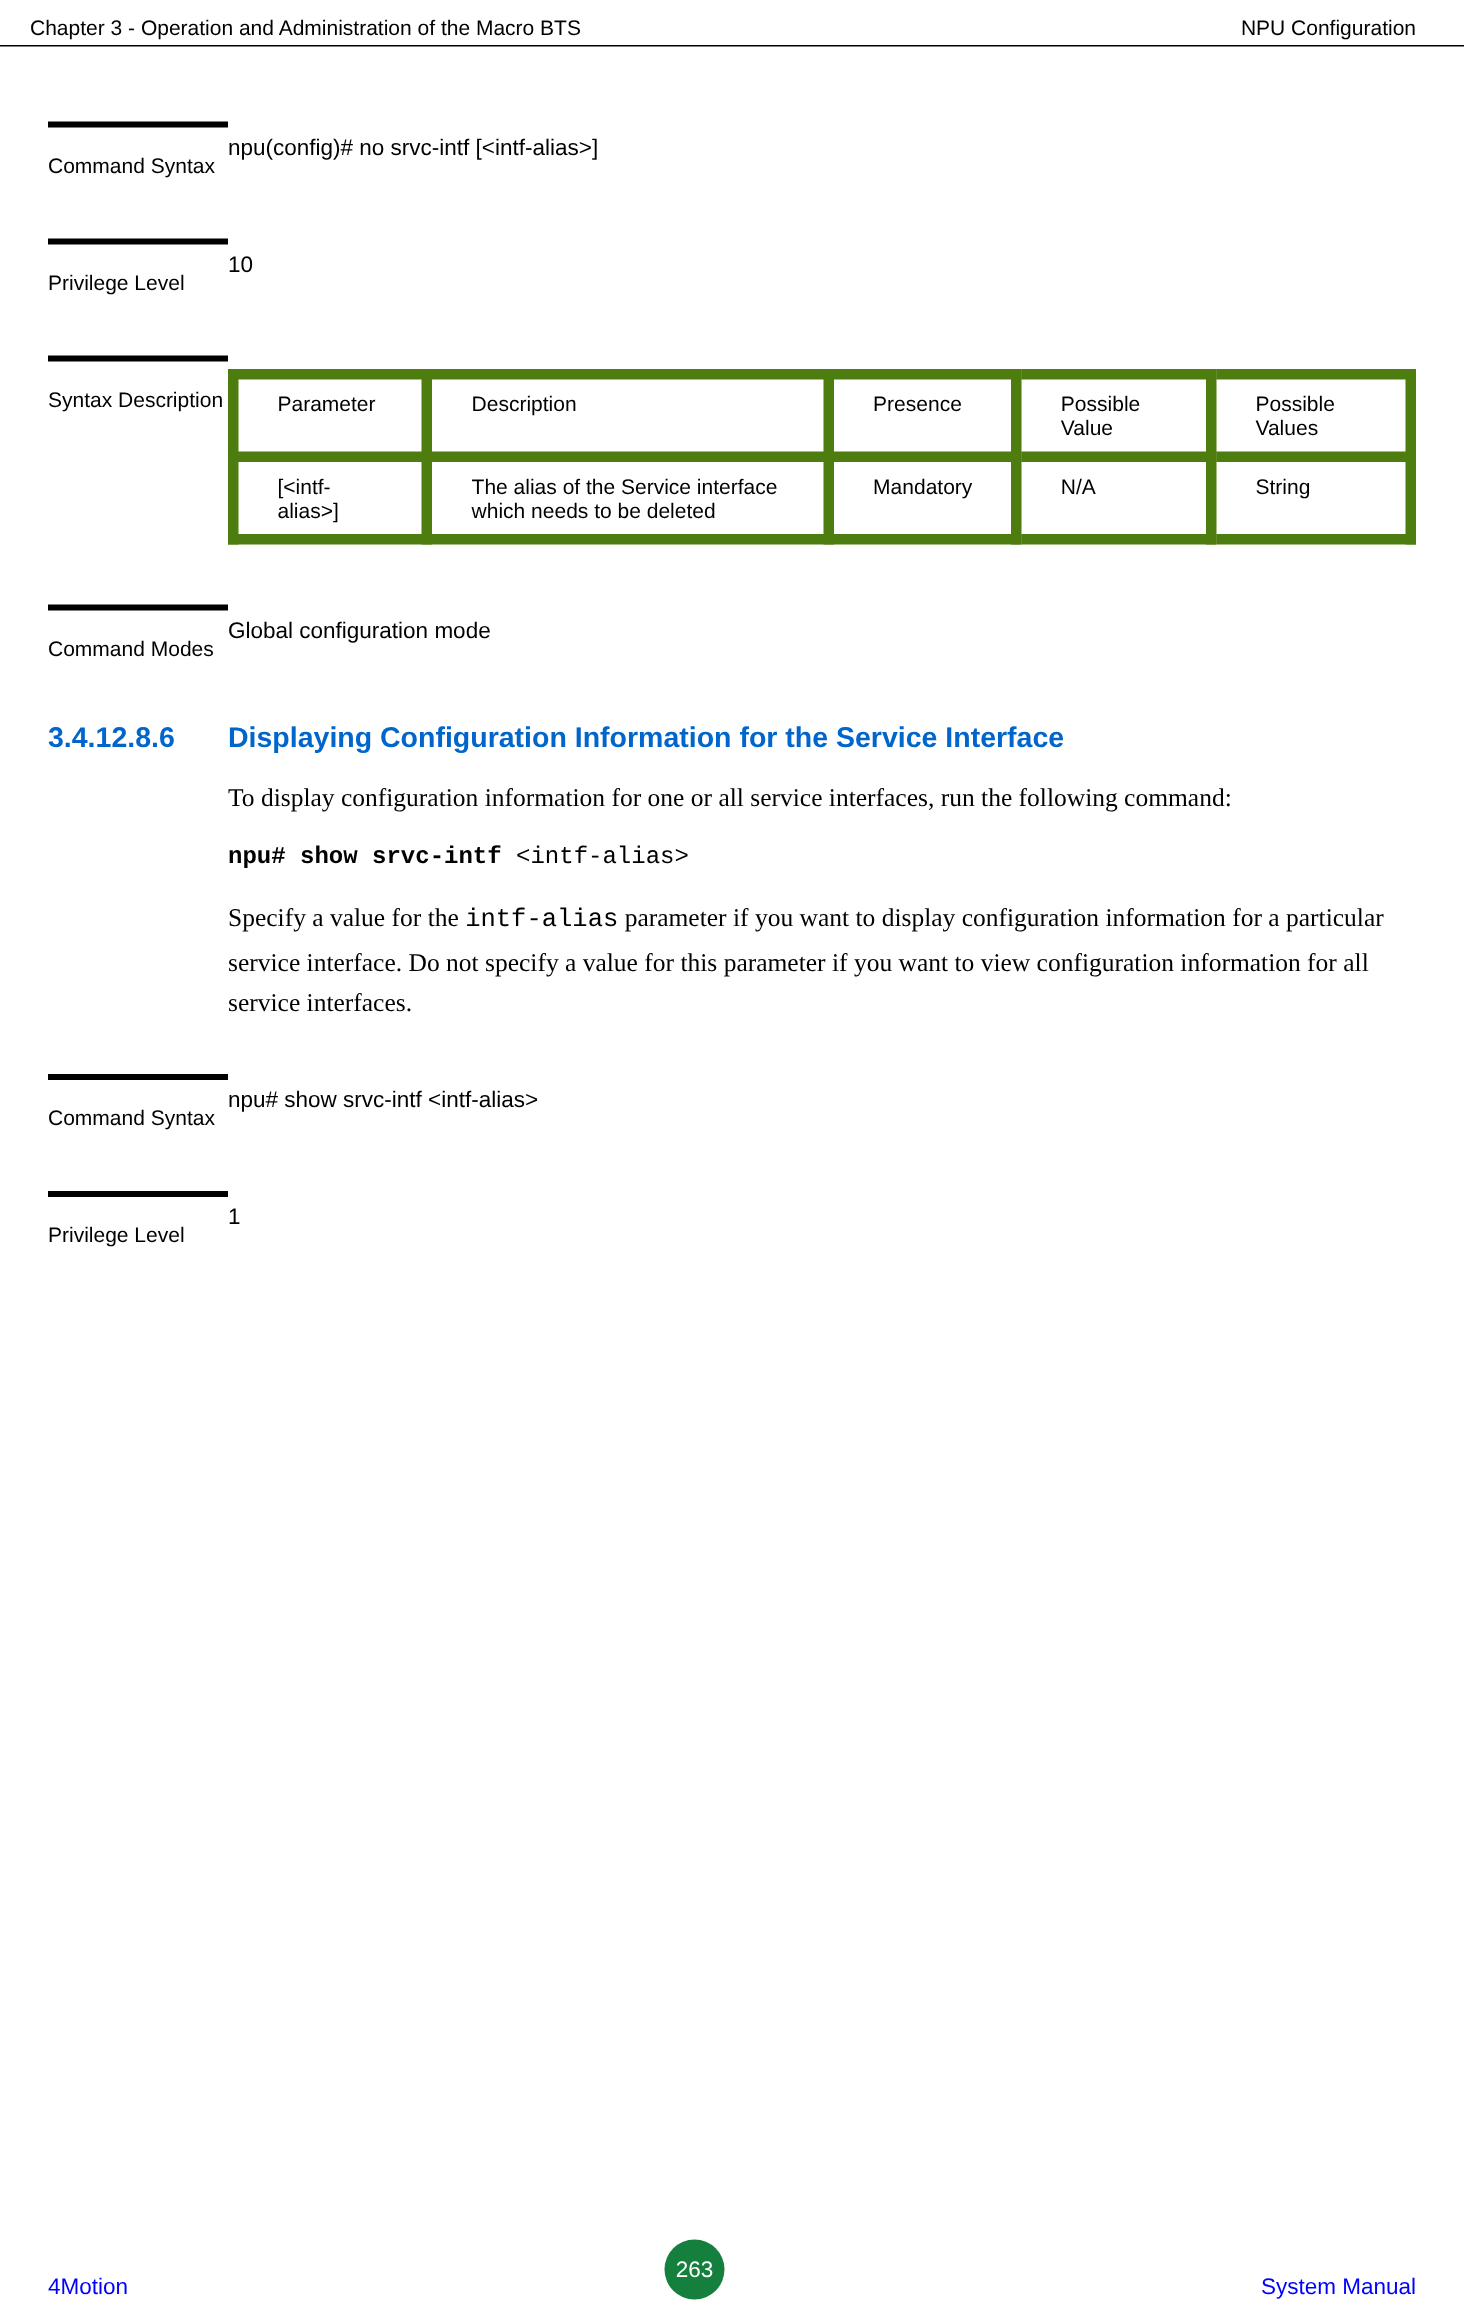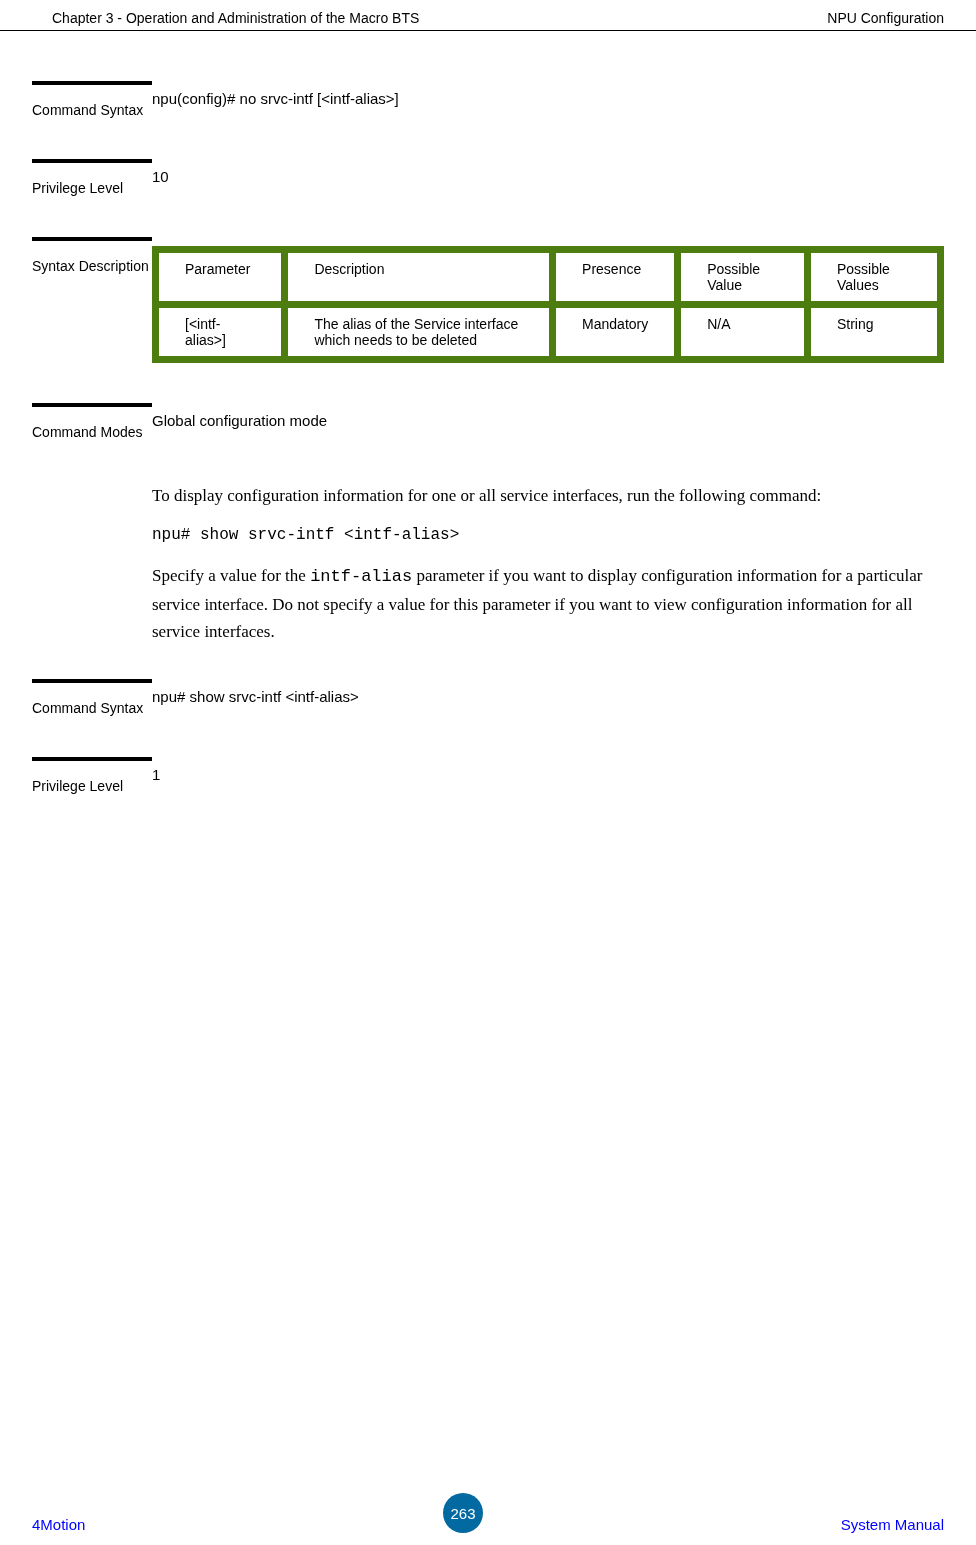--- a/index.html
+++ b/index.html
@@ -7,21 +7,21 @@
       font-family: Arial, Helvetica, sans-serif;
       width: 976px;
       height: 1545px;
       position: relative;
       background: white;
       color: black;
     }
     .header {
       display: flex;
       justify-content: space-between;
-      padding: 10px 32px 4px 52px;
+      padding: 10px 32px 4px 20px;
       border-bottom: 1px solid black;
       font-size: 14px;
     }
     .content {
       padding: 50px 32px 0 32px;
     }
     .def-block {
       display: flex;
       margin-bottom: 40px;
     }
@@ -80,36 +80,36 @@
       font-family: "Palatino Linotype", "Book Antiqua", Palatino, serif;
       font-size: 17px;
       line-height: 1.6;
       margin-bottom: 14px;
     }
     .code-line {
       font-family: "Courier New", Courier, monospace;
       font-size: 16px;
     }
     .code-bold {
-      font-weight: normal;
+      font-weight: bold;
       text-align: center;
     }
     .footer {
       position: absolute;
       bottom: 12px;
       left: 32px;
       right: 32px;
       display: flex;
       justify-content: space-between;
       align-items: flex-end;
       font-size: 15px;
       color: #0000ff;
     }
     .page-badge {
-      background: #0369a1;
+      background: #15803d;
       color: white;
       border-radius: 50%;
       width: 40px;
       height: 40px;
       display: flex;
       align-items: center;
       justify-content: center;
       font-size: 15px;
     }
     .mono-inline {
@@ -160,20 +160,24 @@
       </tbody>
         </table>
     </div>
   </div>
 
   <div class="def-block">
     <div class="def-label">Command Modes</div>
     <div class="def-content">Global configuration mode</div>
   </div>
 
+  <div class="section-row">
+    <div class="section-number">3.4.12.8.6</div>
+    <div class="section-title">Displaying Configuration Information for the Service Interface</div>
+  </div>
 
   <p class="body-text"> To display configuration information for one or all service interfaces, run the following command:</p>
 
   <p class="body-text code-line">
     <span class="code-bold">npu# show srvc-intf </span><span>&lt;intf-alias&gt;</span>
   </p>
 
   <p class="body-text">
     <span>Specify a value for the </span><span class="mono-inline">intf-alias</span><span> parameter if you want to display configuration information for a particular service interface. Do not specify a value for this parameter if you want to view configuration information for all service interfaces.</span>
   </p>

